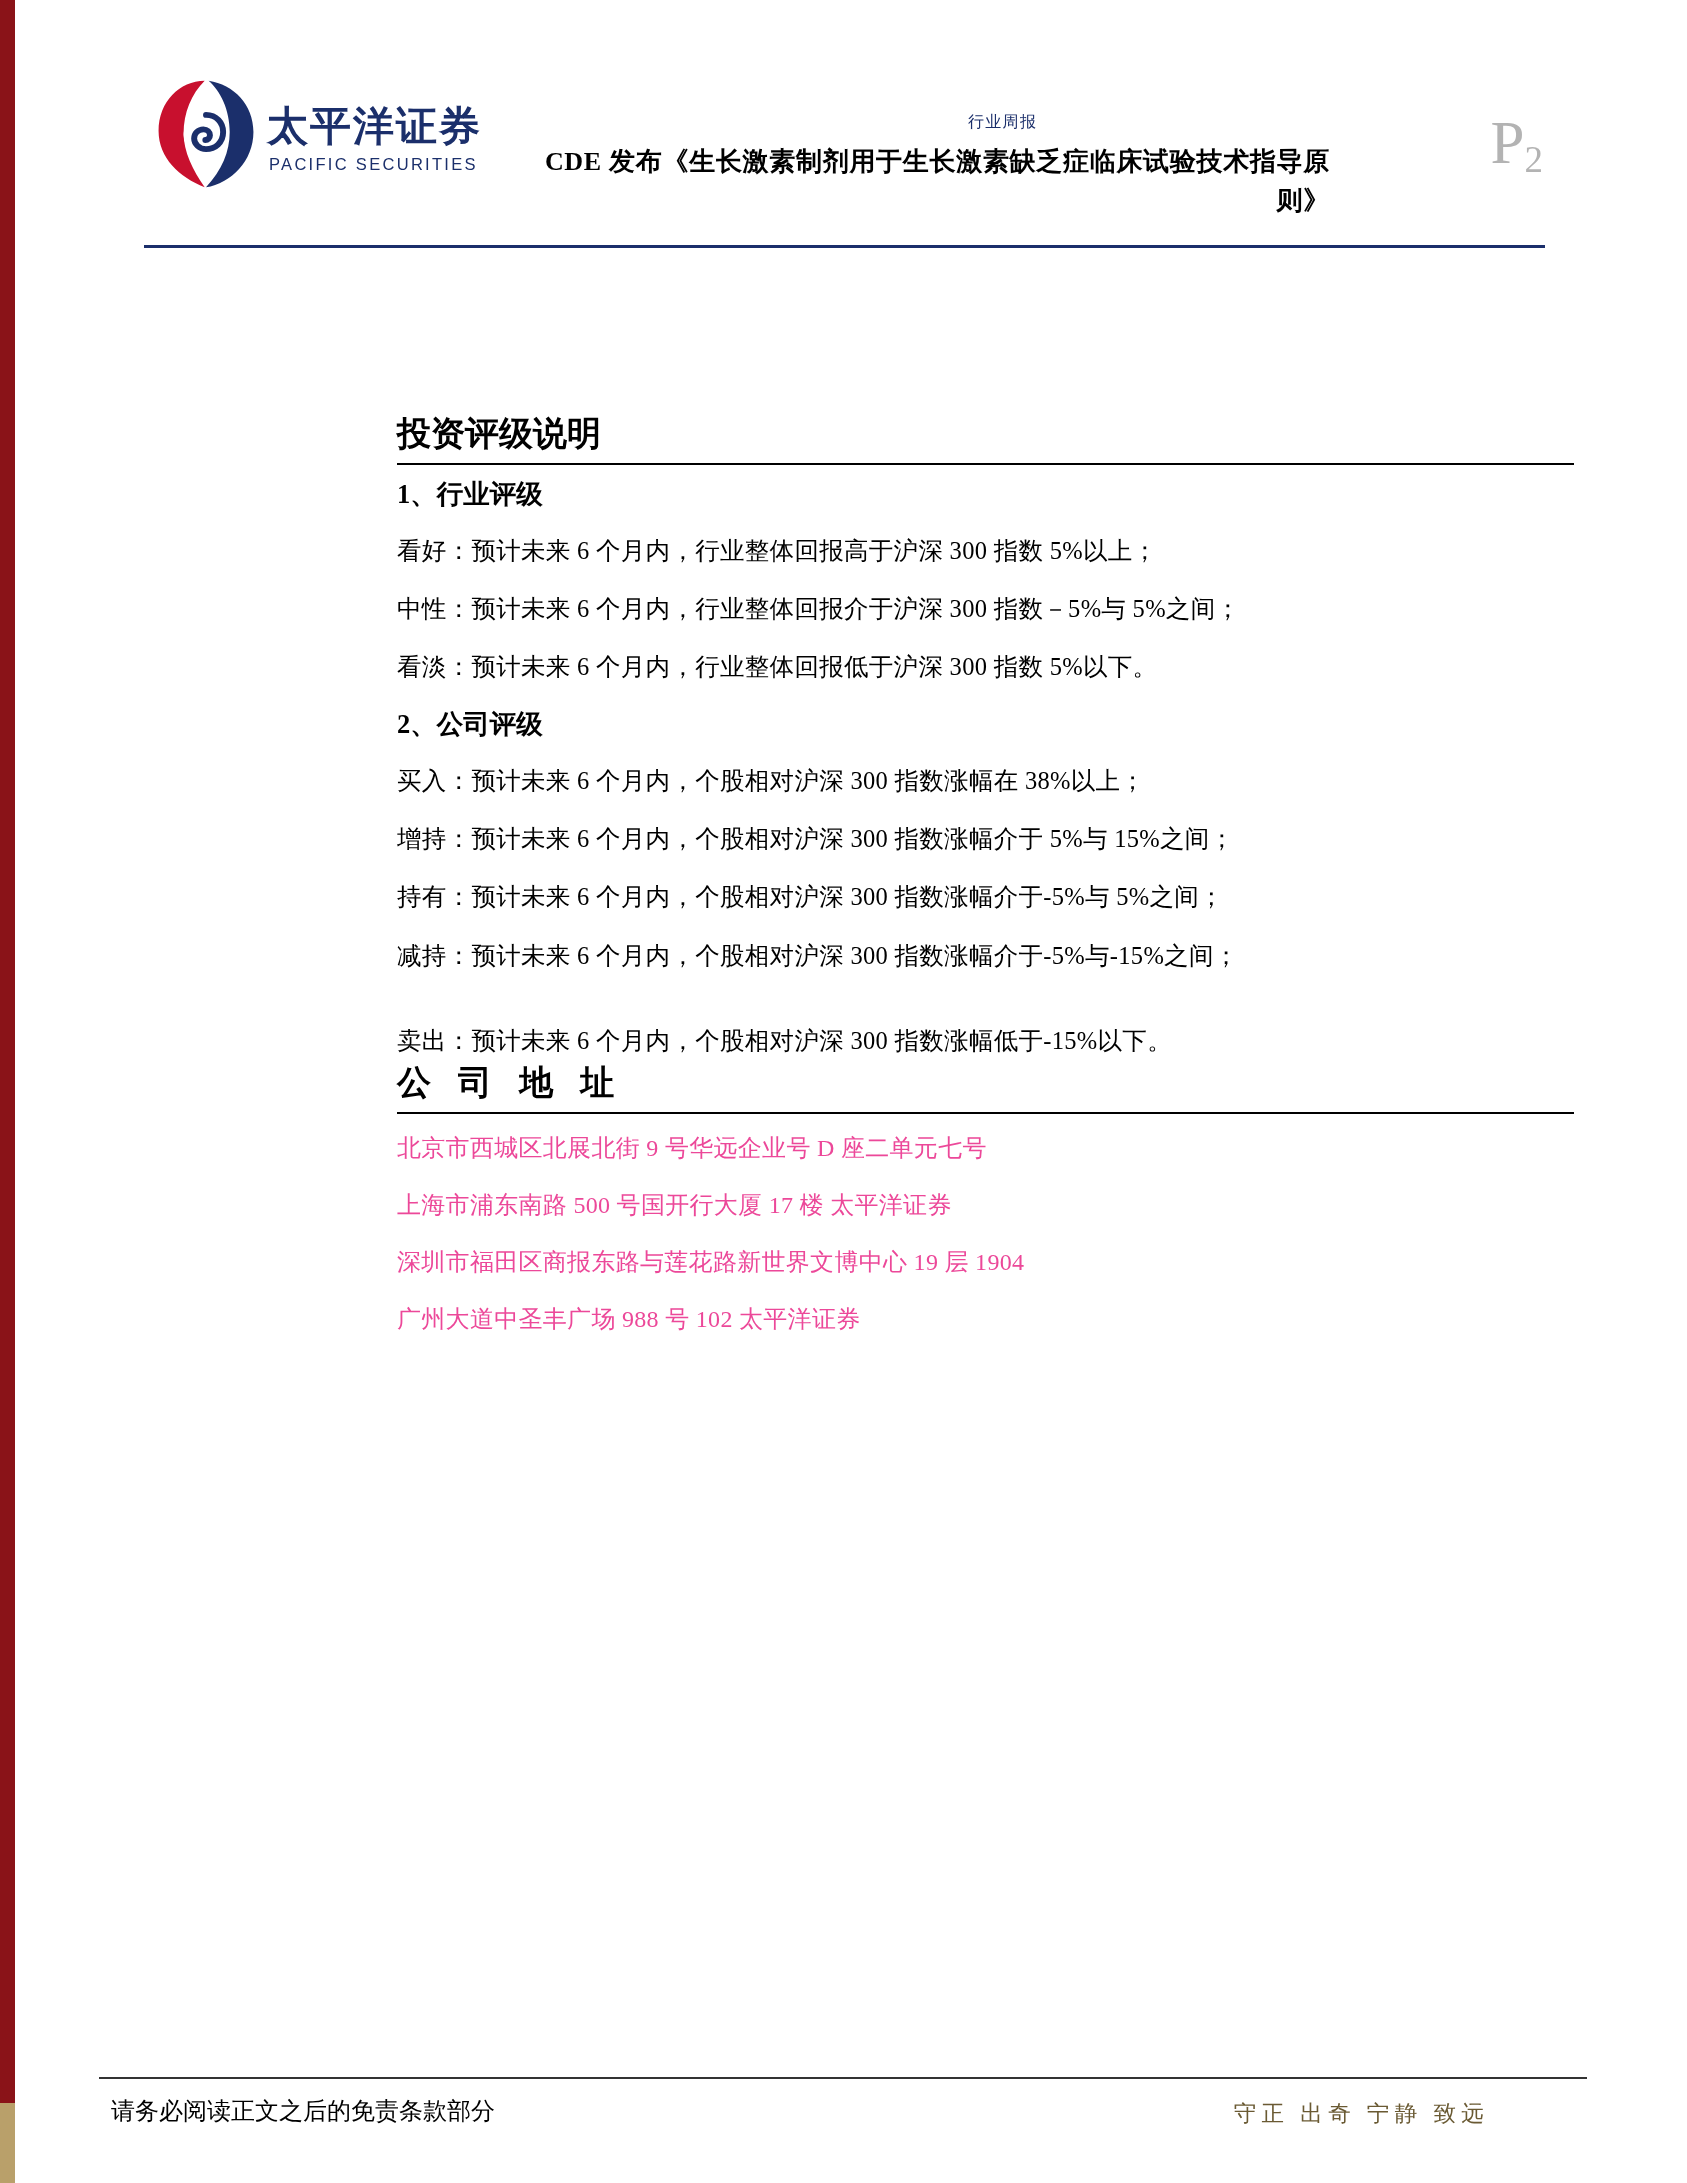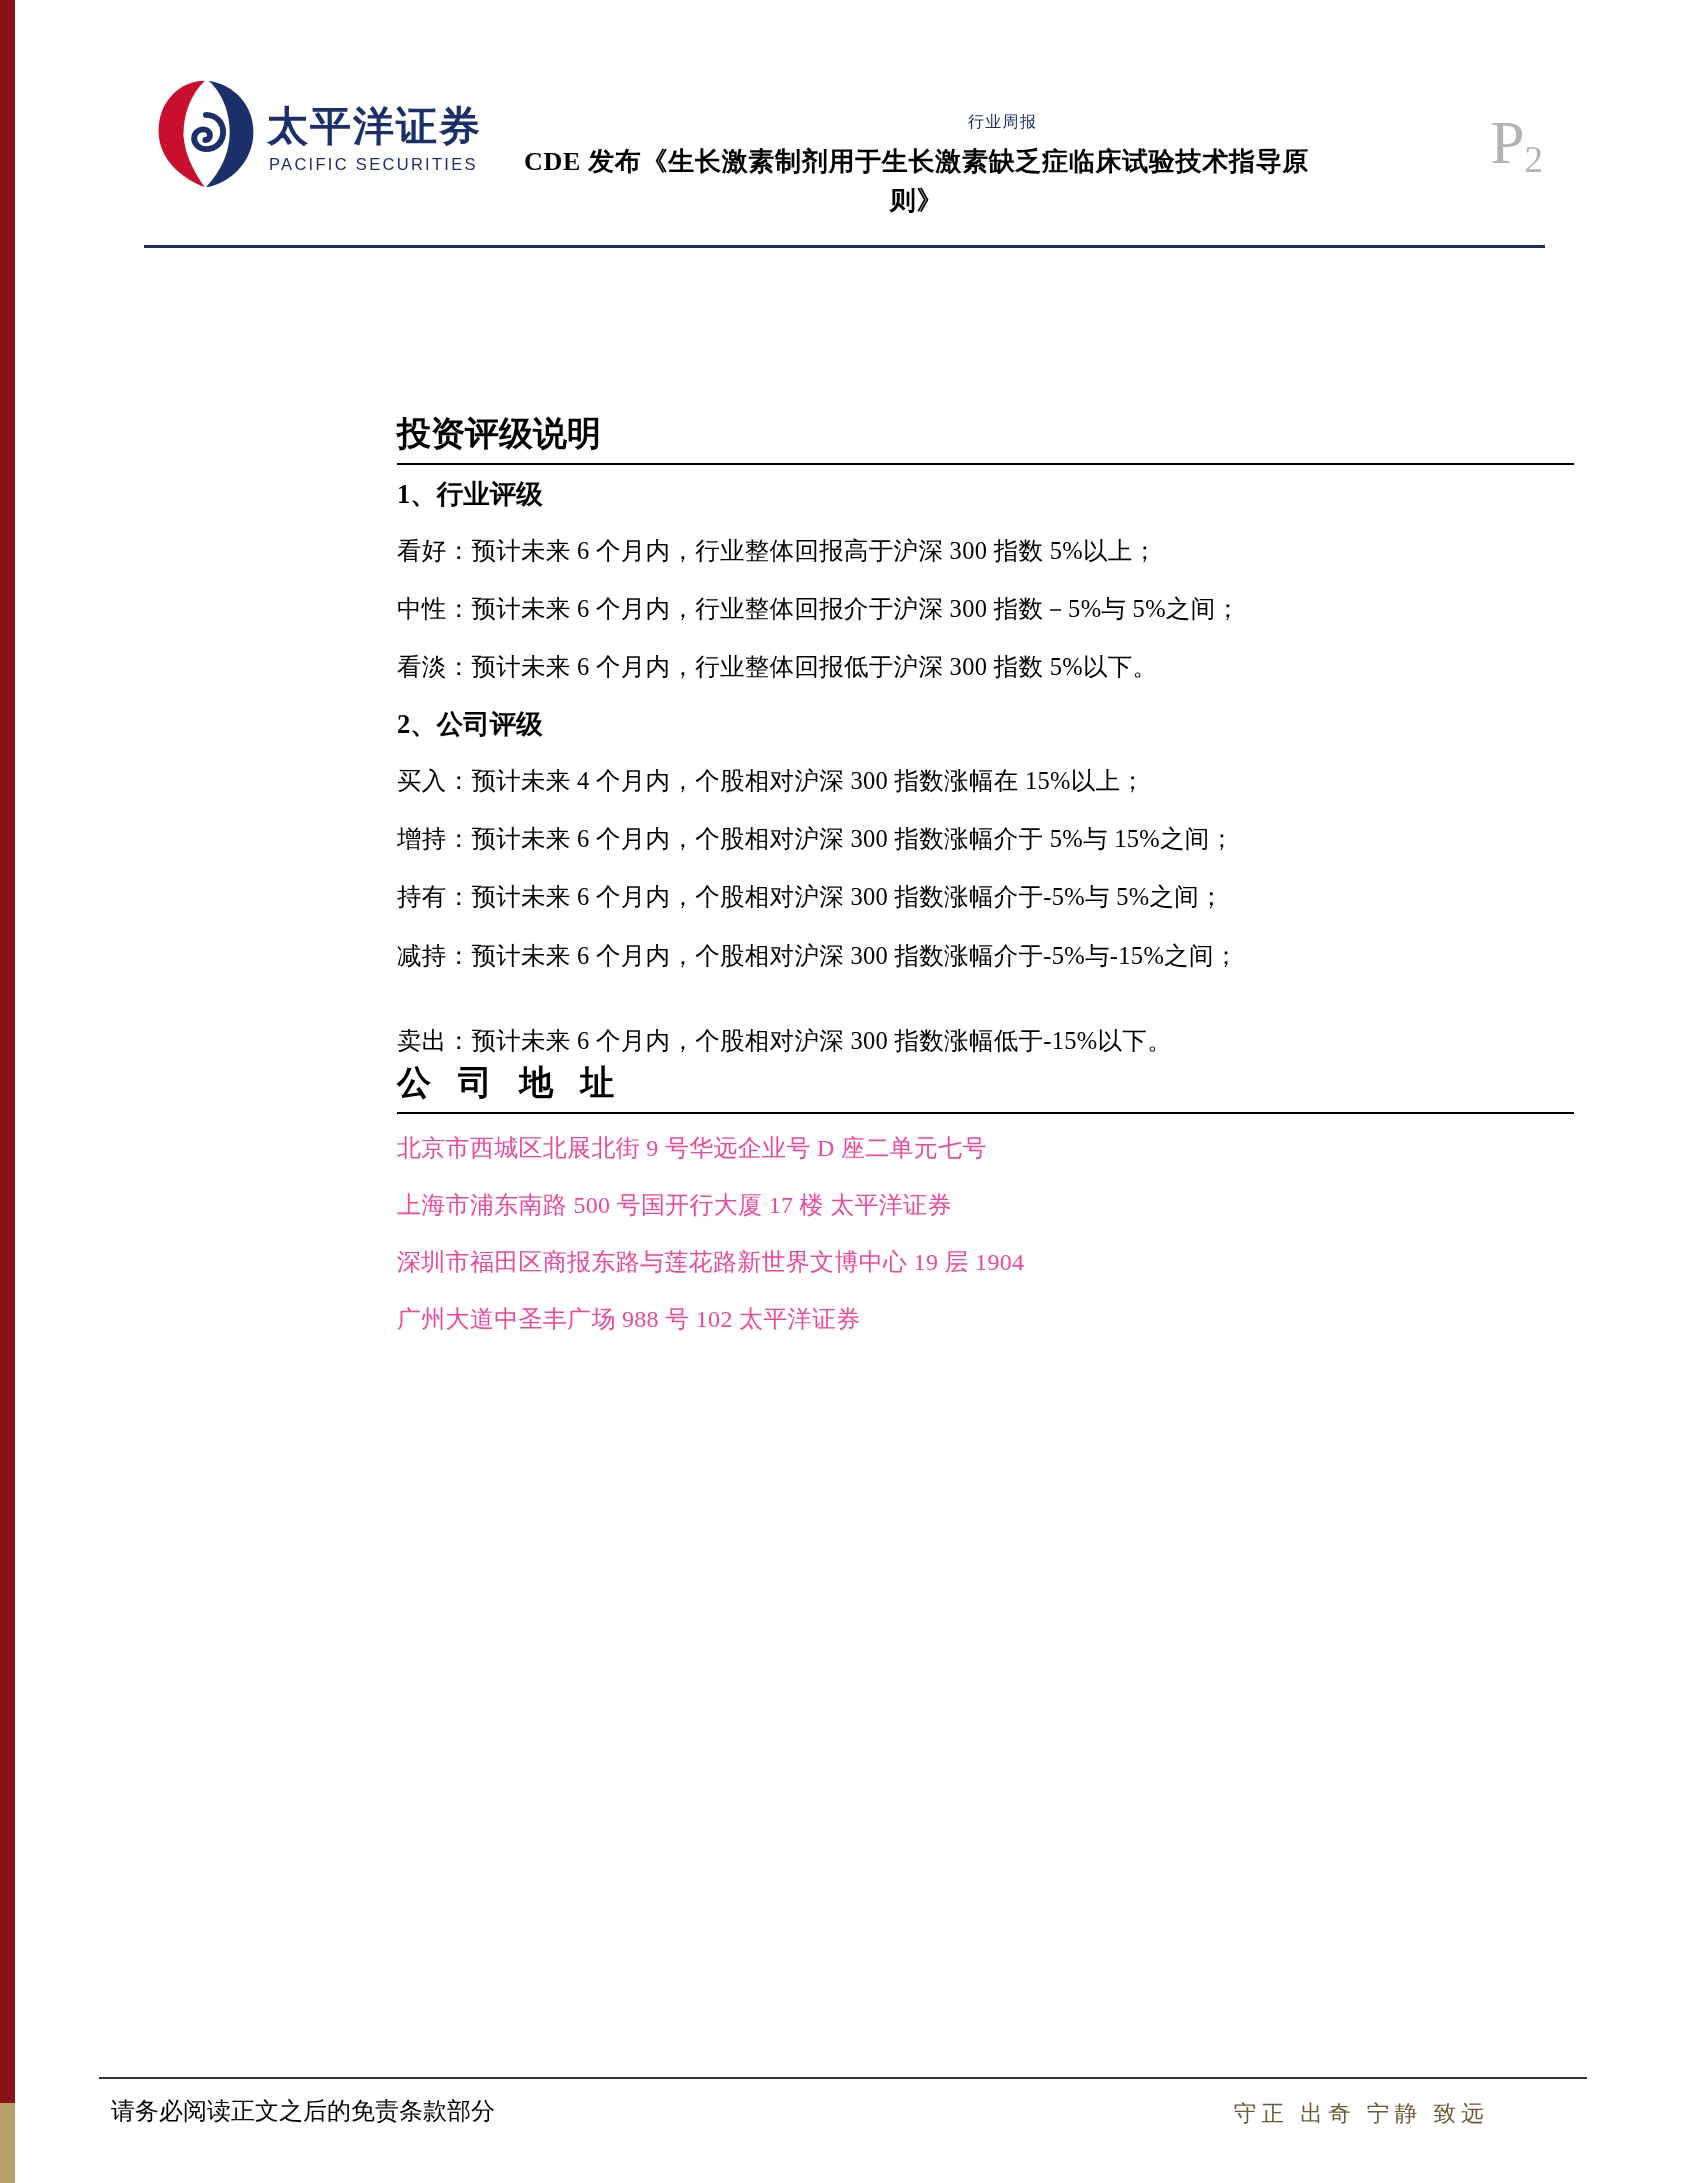--- a/index.html
+++ b/index.html
@@ -88,21 +88,21 @@
     letter-spacing: 2.3px;
     color: #1b2f6b;
     white-space: nowrap;
   }
 
   .header-doc-title {
     position: absolute;
     left: 503px;
     top: 142px;
     width: 827px;
-    text-align: center;
+    text-align: right;
     font-family: "Liberation Serif", serif;
     font-size: 26px;
     font-weight: bold;
     line-height: 1.5;
     color: #000000;
     letter-spacing: 0.7px;
   }
   .header-kicker {
     position: absolute;
     left: 968px;
@@ -253,21 +253,21 @@
     <div class="sec-rule" style="left:397px; top:463px; width:1177px;"></div>
 
     <div class="sub-title" style="left:397px; top:476px;">1、行业评级</div>
 
     <div class="body-line" style="left:397px; top:534px;">看好：预计未来 6 个月内，行业整体回报高于沪深 300 指数 5%以上；</div>
     <div class="body-line" style="left:397px; top:592px;">中性：预计未来 6 个月内，行业整体回报介于沪深 300 指数－5%与 5%之间；</div>
     <div class="body-line" style="left:397px; top:650px;">看淡：预计未来 6 个月内，行业整体回报低于沪深 300 指数 5%以下。</div>
 
     <div class="sub-title" style="left:397px; top:706px;">2、公司评级</div>
 
-    <div class="body-line" style="left:397px; top:764px;">买入：预计未来 4 个月内，个股相对沪深 300 指数涨幅在 15%以上；</div>
+    <div class="body-line" style="left:397px; top:764px;">买入：预计未来 6 个月内，个股相对沪深 300 指数涨幅在 38%以上；</div>
     <div class="body-line" style="left:397px; top:822px;">增持：预计未来 6 个月内，个股相对沪深 300 指数涨幅介于 5%与 15%之间；</div>
     <div class="body-line" style="left:397px; top:880px;">持有：预计未来 6 个月内，个股相对沪深 300 指数涨幅介于-5%与 5%之间；</div>
     <div class="body-line" style="left:397px; top:939px;">减持：预计未来 6 个月内，个股相对沪深 300 指数涨幅介于-5%与-15%之间；</div>
     <div class="body-line" style="left:397px; top:1024px;">卖出：预计未来 6 个月内，个股相对沪深 300 指数涨幅低于-15%以下。</div>
 
     <div class="sec-title" style="left:397px; top:1060px; letter-spacing:9.3px;">公 司 地 址</div>
     <div class="sec-rule" style="left:397px; top:1112px; width:1177px;"></div>
 
     <div class="addr-line" style="left:397px; top:1132px;">北京市西城区北展北街 9 号华远企业号 D 座二单元七号</div>
     <div class="addr-line" style="left:397px; top:1189px;">上海市浦东南路 500 号国开行大厦 17 楼  太平洋证券</div>

